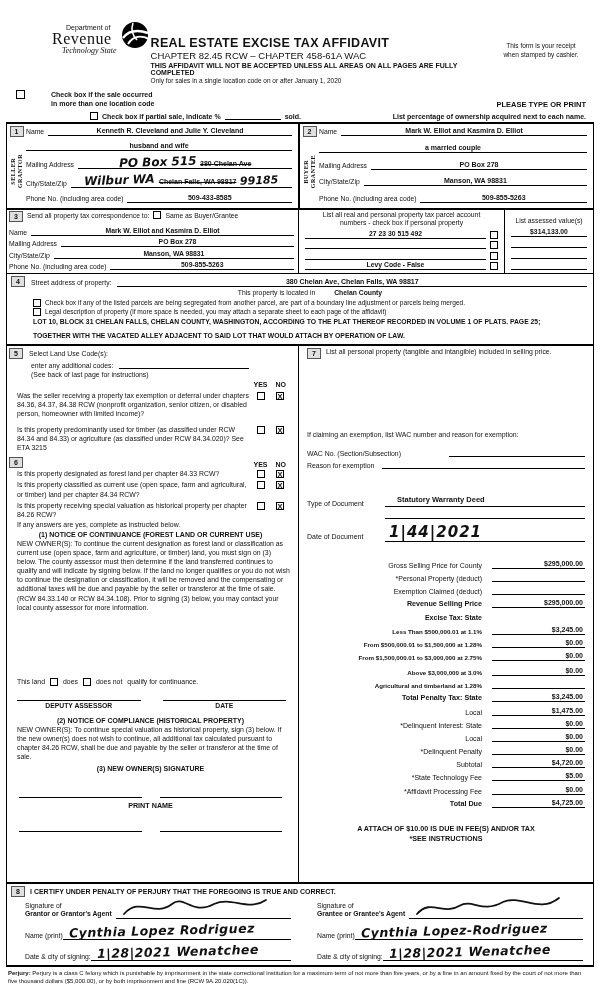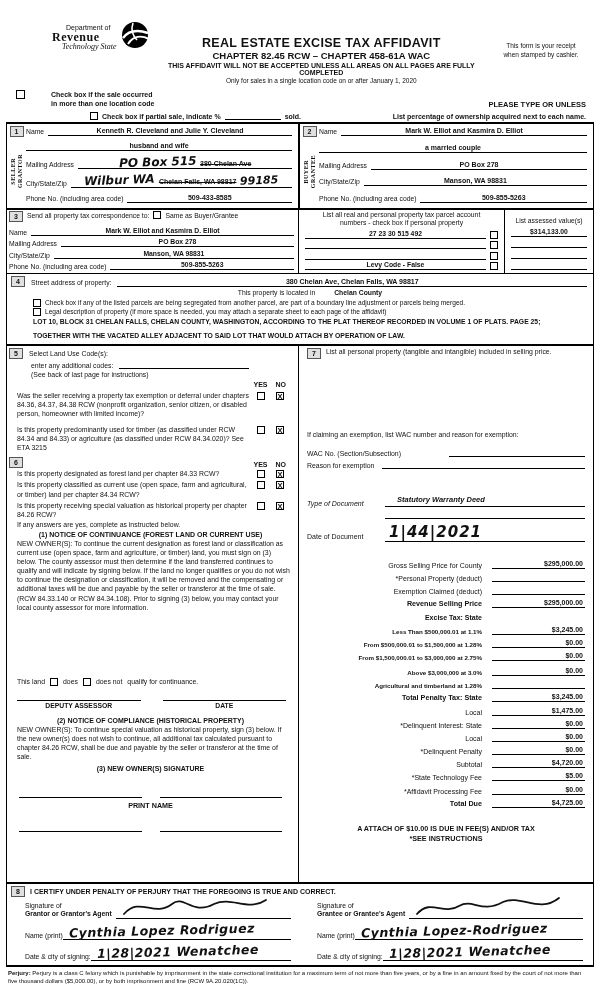--- a/index.html
+++ b/index.html
@@ -3,26 +3,26 @@
 <meta charset="utf-8">
 <style>
   * { box-sizing: border-box; margin:0; padding:0; }
   body { width:600px; height:988px; background:#f7f7f5; font-family:"Liberation Sans",sans-serif; color:#111; }
   .page { position:relative; width:600px; height:988px; background:#fff; overflow:hidden; }
 
   
   .hdr { display:flex; padding:24px 10px 2px 52px; }
   .logo-text { line-height:1; }
   .dept-small { font-size:7px; margin-left:14px; }
-  .dept-big { font-size:12px; font-weight:bold; font-family:"Liberation Serif",serif; letter-spacing:.5px; }
+  .dept-big { font-size:16px; font-weight:normal; font-family:"Liberation Serif",serif; letter-spacing:.5px; }
   .dept-state { font-size:8px; font-style:italic; font-family:"Liberation Serif",serif; margin-left:10px; }
   .logo-mark { margin:-4px 0 0 2px; }
-  .title-blk { flex:1; text-align:center; padding-top:12px; }
+  .title-blk { flex:1; padding-top:12px; }
   .t1 { font-size:12.5px; font-weight:bold; letter-spacing:.3px; }
-  .t2 { font-size:9.5px;font-weight:bold; }
+  .t2 { font-size:9.5px; }
   .t3 { font-size:7px; font-weight:bold; margin-top:1px; }
   .t4 { font-size:6.5px; margin-top:1px; }
   .receipt { width:98px; font-size:6.5px; text-align:center; padding-top:18px; line-height:1.35; }
 
   .row-check1 { display:flex; align-items:flex-start; padding:4px 14px 0 16px; }
   .row-check1 .txt { font-size:7px; font-weight:bold; line-height:1.3; margin-left:26px; }
   .please { margin-left:auto; font-size:7.5px; font-weight:bold; padding-top:10px; }
   .row-check2 { display:flex; align-items:flex-end; padding:3px 14px 2px 90px; font-size:7px; font-weight:bold; }
   .row-check2 .mini-line { width:56px; border-bottom:1px solid #000; margin:0 4px; }
   .row-check2 .own { margin-left:auto; }
@@ -91,21 +91,21 @@
   .sig3-lines .line { flex:1; border-bottom:1px solid #000; height:10px; }
   .pn { text-align:center; font-weight:bold; font-size:7.2px; margin-top:3px; }
 
   
   .pp-head { display:flex; gap:5px; }
   .pp-head .txt { line-height:1.3; }
   .exnote { margin-top:72px; }
   .wacrow { display:flex; align-items:flex-end; margin-top:10px; }
   .wacrow .lab { white-space:nowrap; padding-right:8px; }
   .wacrow .line { flex:1; border-bottom:1px solid #000; height:9px; }
-  .docrow { display:flex; align-items:flex-end; margin-top:26px;font-style:italic; }
+  .docrow { display:flex; align-items:flex-end; margin-top:26px; }
   .docrow .lab { width:78px; font-size:7px; }
   .docrow .val { flex:1; border-bottom:1px solid #000; font-weight:bold; font-size:7.5px; padding:0 0 2px 12px; }
   .doc-extra { border-bottom:1px solid #000; height:12px; margin-left:78px; }
   .daterow { display:flex; align-items:flex-end; margin-top:4px; }
   .daterow .lab { width:78px; font-size:7px; padding-bottom:2px; }
   .daterow .val { flex:1; border-bottom:1px solid #000; padding-left:4px; }
   .hand-date { font-family:"DejaVu Sans",sans-serif; font-style:italic; font-weight:bold; font-size:15px; letter-spacing:1px; }
 
   .money { margin-top:18px; }
   .mrow { display:flex; align-items:flex-end; margin-top:4.2px; }
@@ -171,21 +171,21 @@
       <div>when stamped by cashier.</div>
     </div>
   </div>
 
   <div class="row-check1">
     <span class="cb big"></span>
     <div class="txt">
       <div>Check box if the sale occurred</div>
       <div>in more than one location code</div>
     </div>
-    <div class="please">PLEASE TYPE OR UNLESS</div>
+    <div class="please">PLEASE TYPE OR PRINT</div>
   </div>
 
   <div class="row-check2">
     <span class="cb"></span>
     <span style="margin-left:4px;">Check box if partial sale, indicate %</span>
     <span class="mini-line"></span>
     <span>sold.</span>
     <span class="own">List percentage of ownership acquired next to each name.</span>
   </div>
 

